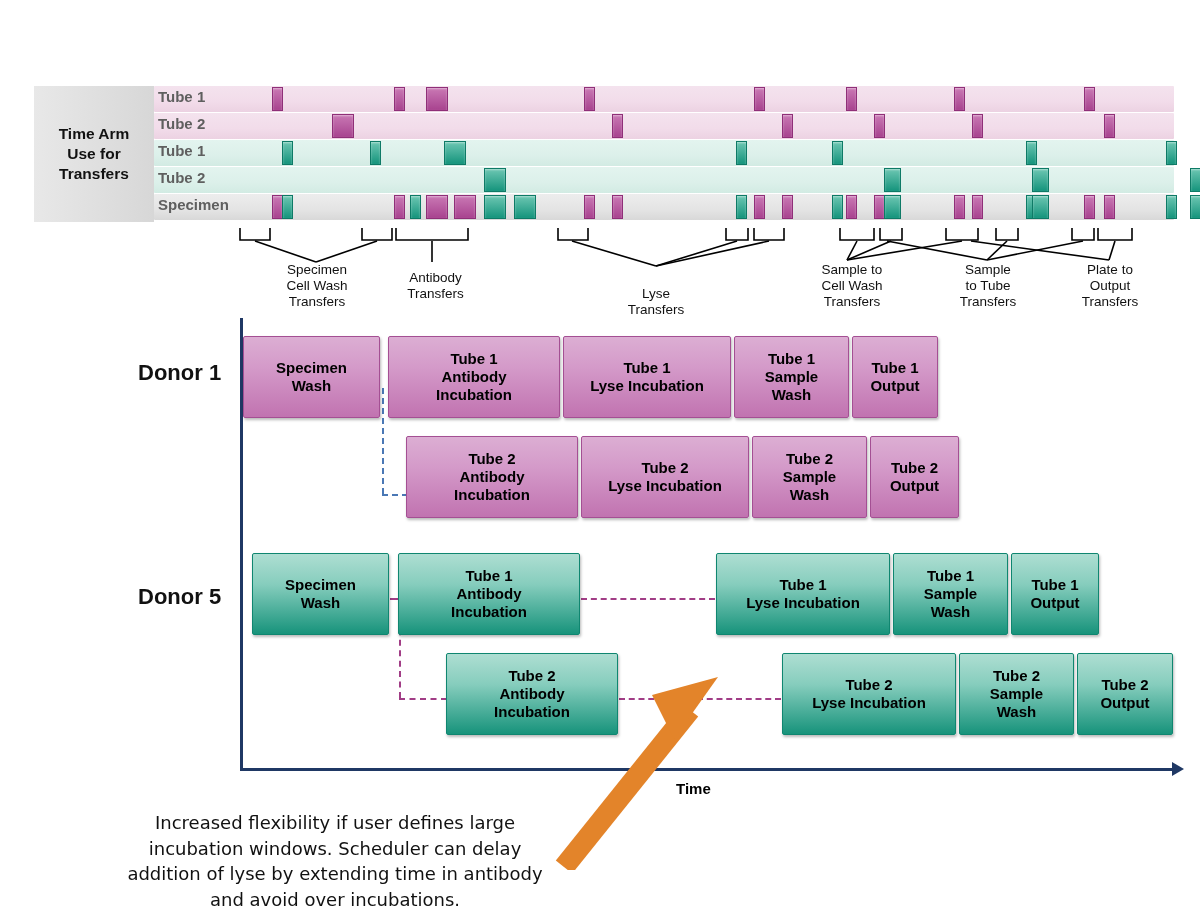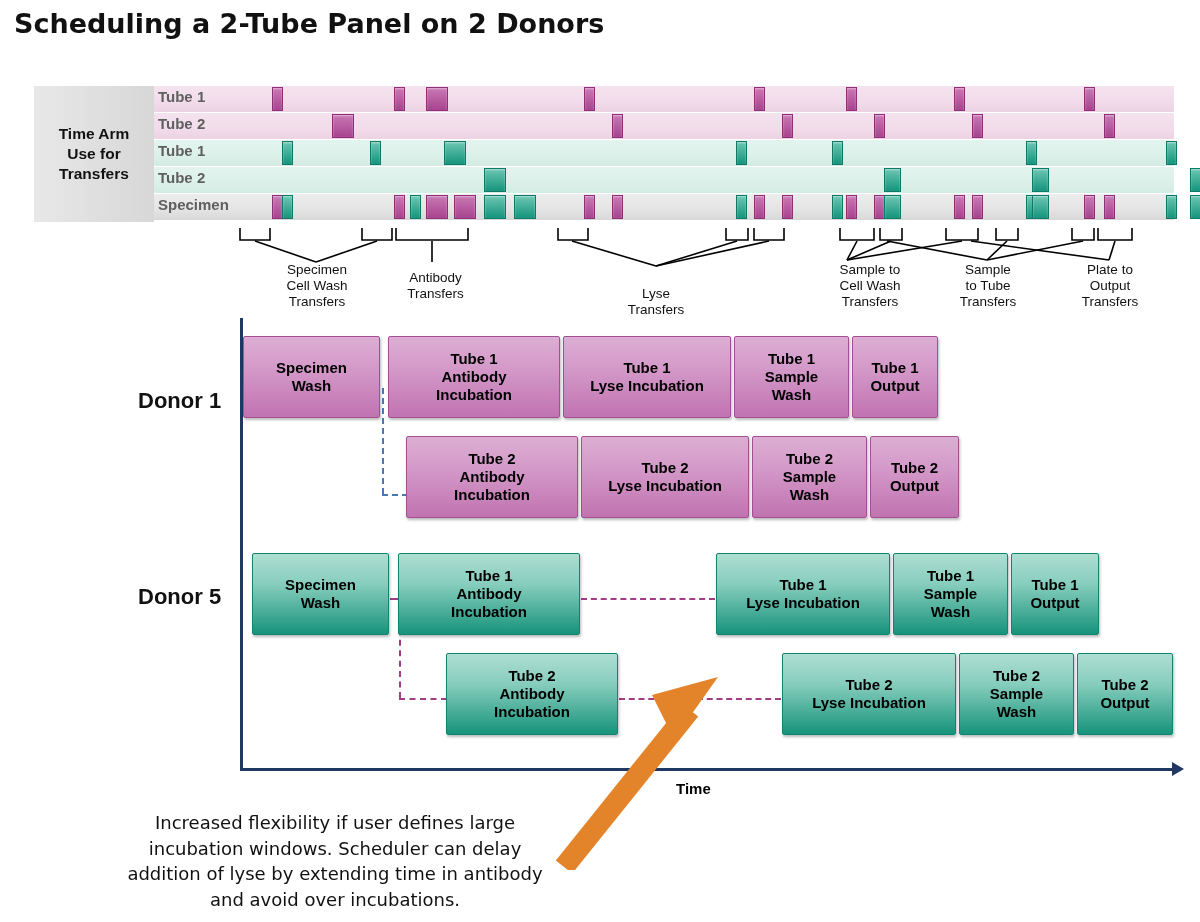--- a/index.html
+++ b/index.html
@@ -118,21 +118,20 @@
     position:absolute;left:110px;top:810px;width:450px;
     text-align:center;font-size:18px;color:#111;line-height:1.42;
     font-family:"DejaVu Sans", sans-serif;
   }
 </style>
 </head>
 <body>
 
 <div id="stage">
 
-  <div id="title">Scheduling a 2-Tube Panel on 2 Donors</div>
 
   <div id="probe-panel">
     <div id="probe-label">
       <div>
         <div>Time Arm</div>
         <div>Use for</div>
         <div>Transfers</div>
       </div>
     </div>
 
@@ -271,42 +270,42 @@
     <div>Transfers</div>
   </div>
   <div class="callout" style="left:388px;top:270px;width:95px;">
     <div>Antibody</div>
     <div>Transfers</div>
   </div>
   <div class="callout" style="left:612px;top:286px;width:88px;">
     <div>Lyse</div>
     <div>Transfers</div>
   </div>
-  <div class="callout" style="left:820px;top:262px;width:100px;">
+  <div class="callout" style="left:802px;top:262px;width:100px;">
     <div>Sample to</div>
     <div>Cell Wash</div>
     <div>Transfers</div>
   </div>
   <div class="callout" style="left:942px;top:262px;width:92px;">
     <div>Sample</div>
     <div>to Tube</div>
     <div>Transfers</div>
   </div>
   <div class="callout" style="left:1064px;top:262px;width:92px;">
     <div>Plate to</div>
     <div>Output</div>
     <div>Transfers</div>
   </div>
 
   <div id="axis-v"></div>
   <div id="axis-h"></div>
   <div id="axis-arrow"></div>
   <div id="time-label">Time</div>
 
-  <div class="donor-label" style="left:138px;top:388px;">Donor 1</div>
+  <div class="donor-label" style="left:138px;top:360px;">Donor 1</div>
   <div class="donor-label" style="left:138px;top:584px;">Donor 5</div>
 
   <div class="dep v blue" style="left:382px;top:388px;height:106px;"></div>
   <div class="dep h blue" style="left:382px;top:494px;width:26px;"></div>
 
   <div class="dep h plum" style="left:390px;top:598px;width:10px;"></div>
   <div class="dep v plum" style="left:399px;top:598px;height:100px;"></div>
   <div class="dep h plum" style="left:399px;top:698px;width:48px;"></div>
   <div class="dep h plum" style="left:581px;top:598px;width:134px;"></div>
   <div class="dep h plum" style="left:619px;top:698px;width:162px;"></div>

